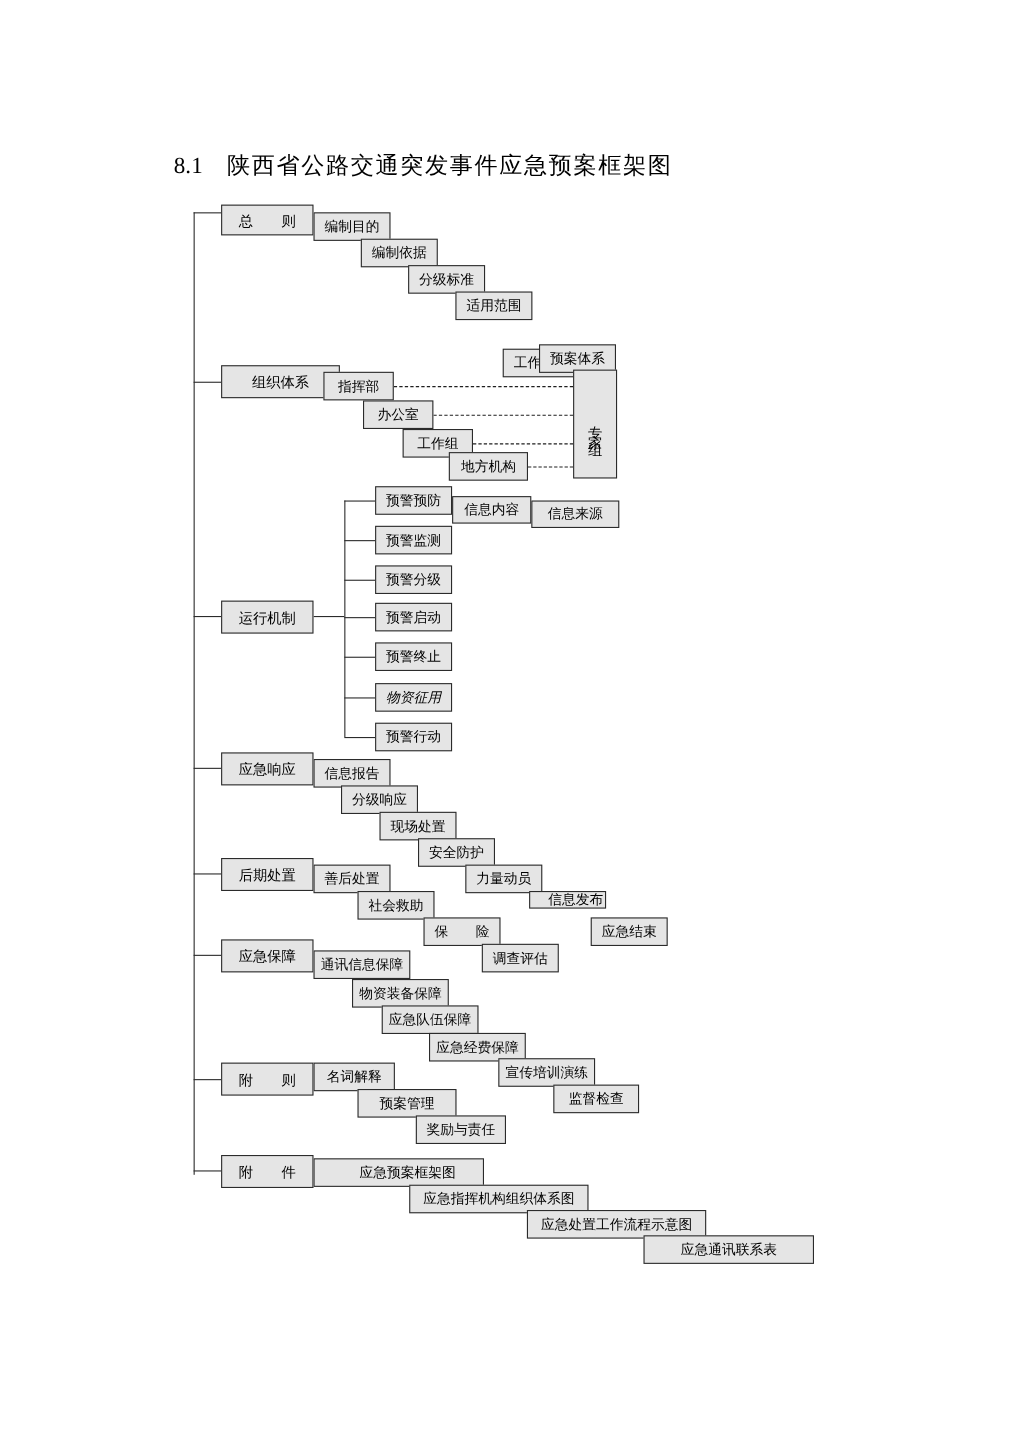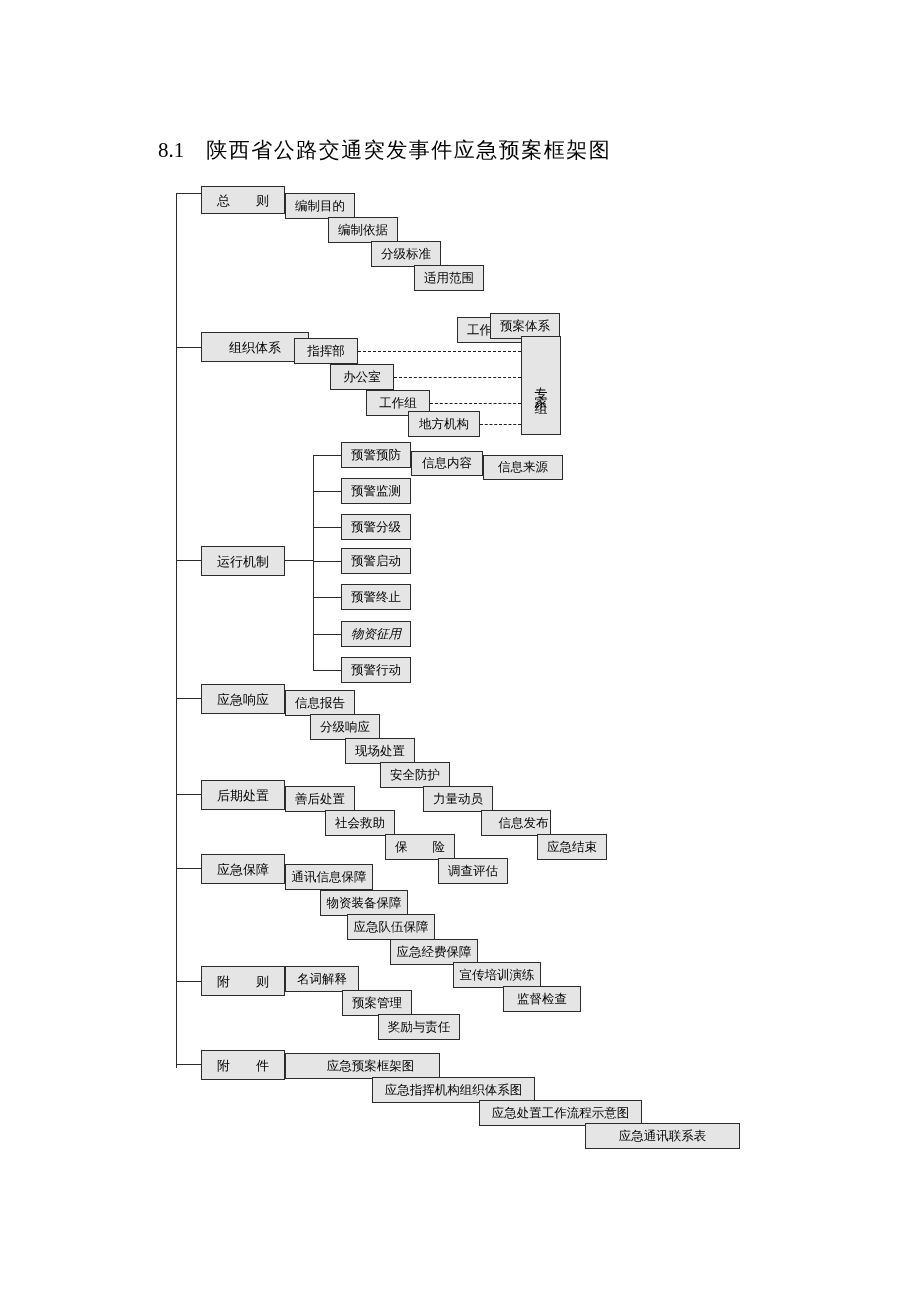--- a/index.html
+++ b/index.html
@@ -143,21 +143,21 @@
   <div class="node" style="left:411px; top:451px; width:72px; height:25px;">信息内容</div>
   <div class="node" style="left:483px; top:455px; width:80px; height:25px;">信息来源</div>
 
   <div class="node trunknode" style="left:201px; top:684px; width:84px; height:30px;">应急响应</div>
 
   <div class="node" style="left:285px; top:690px; width:70px; height:26px;">信息报告</div>
   <div class="node" style="left:310px; top:714px; width:70px; height:26px;">分级响应</div>
   <div class="node" style="left:345px; top:738px; width:70px; height:26px;">现场处置</div>
   <div class="node" style="left:380px; top:762px; width:70px; height:26px;">安全防护</div>
   <div class="node" style="left:423px; top:786px; width:70px; height:26px;">力量动员</div>
-  <div class="node" style="left:481px; top:810px; width:70px; height:26px;padding-left:15px;">信息发布</div>
+  <div class="node" style="left:481px; top:810px; width:70px; height:16px;padding-left:15px;">信息发布</div>
   <div class="node" style="left:537px; top:834px; width:70px; height:26px;">应急结束</div>
 
   <div class="node trunknode" style="left:201px; top:780px; width:84px; height:30px;">后期处置</div>
 
   <div class="node" style="left:285px; top:786px; width:70px; height:26px;">善后处置</div>
   <div class="node" style="left:325px; top:810px; width:70px; height:26px;">社会救助</div>
   <div class="node" style="left:385px; top:834px; width:70px; height:26px; letter-spacing:0;">保　　险</div>
   <div class="node" style="left:438px; top:858px; width:70px; height:26px;">调查评估</div>
 
   <div class="node trunknode" style="left:201px; top:854px; width:84px; height:30px;">应急保障</div>
@@ -165,21 +165,21 @@
   <div class="node" style="left:285px; top:864px; width:88px; height:26px;">通讯信息保障</div>
   <div class="node" style="left:320px; top:890px; width:88px; height:26px;">物资装备保障</div>
   <div class="node" style="left:347px; top:914px; width:88px; height:26px;">应急队伍保障</div>
   <div class="node" style="left:390px; top:939px; width:88px; height:26px;">应急经费保障</div>
   <div class="node" style="left:453px; top:962px; width:88px; height:26px;">宣传培训演练</div>
   <div class="node" style="left:503px; top:986px; width:78px; height:26px;">监督检查</div>
 
   <div class="node trunknode" style="left:201px; top:966px; width:84px; height:30px;">附　　则</div>
 
   <div class="node" style="left:285px; top:966px; width:74px; height:26px;">名词解释</div>
-  <div class="node" style="left:342px; top:990px; width:70px; height:26px;">预案管理</div>
+  <div class="node" style="left:325px; top:990px; width:90px; height:26px;">预案管理</div>
   <div class="node" style="left:378px; top:1014px; width:82px; height:26px;">奖励与责任</div>
 
   <div class="node trunknode" style="left:201px; top:1050px; width:84px; height:30px;">附　　件</div>
 
   <div class="node" style="left:285px; top:1053px; width:155px; height:26px;padding-left:16px;">应急预案框架图</div>
   <div class="node" style="left:372px; top:1077px; width:163px; height:26px;">应急指挥机构组织体系图</div>
   <div class="node" style="left:479px; top:1100px; width:163px; height:26px;">应急处置工作流程示意图</div>
   <div class="node" style="left:585px; top:1123px; width:155px; height:26px;">应急通讯联系表</div>
 
 </div>

